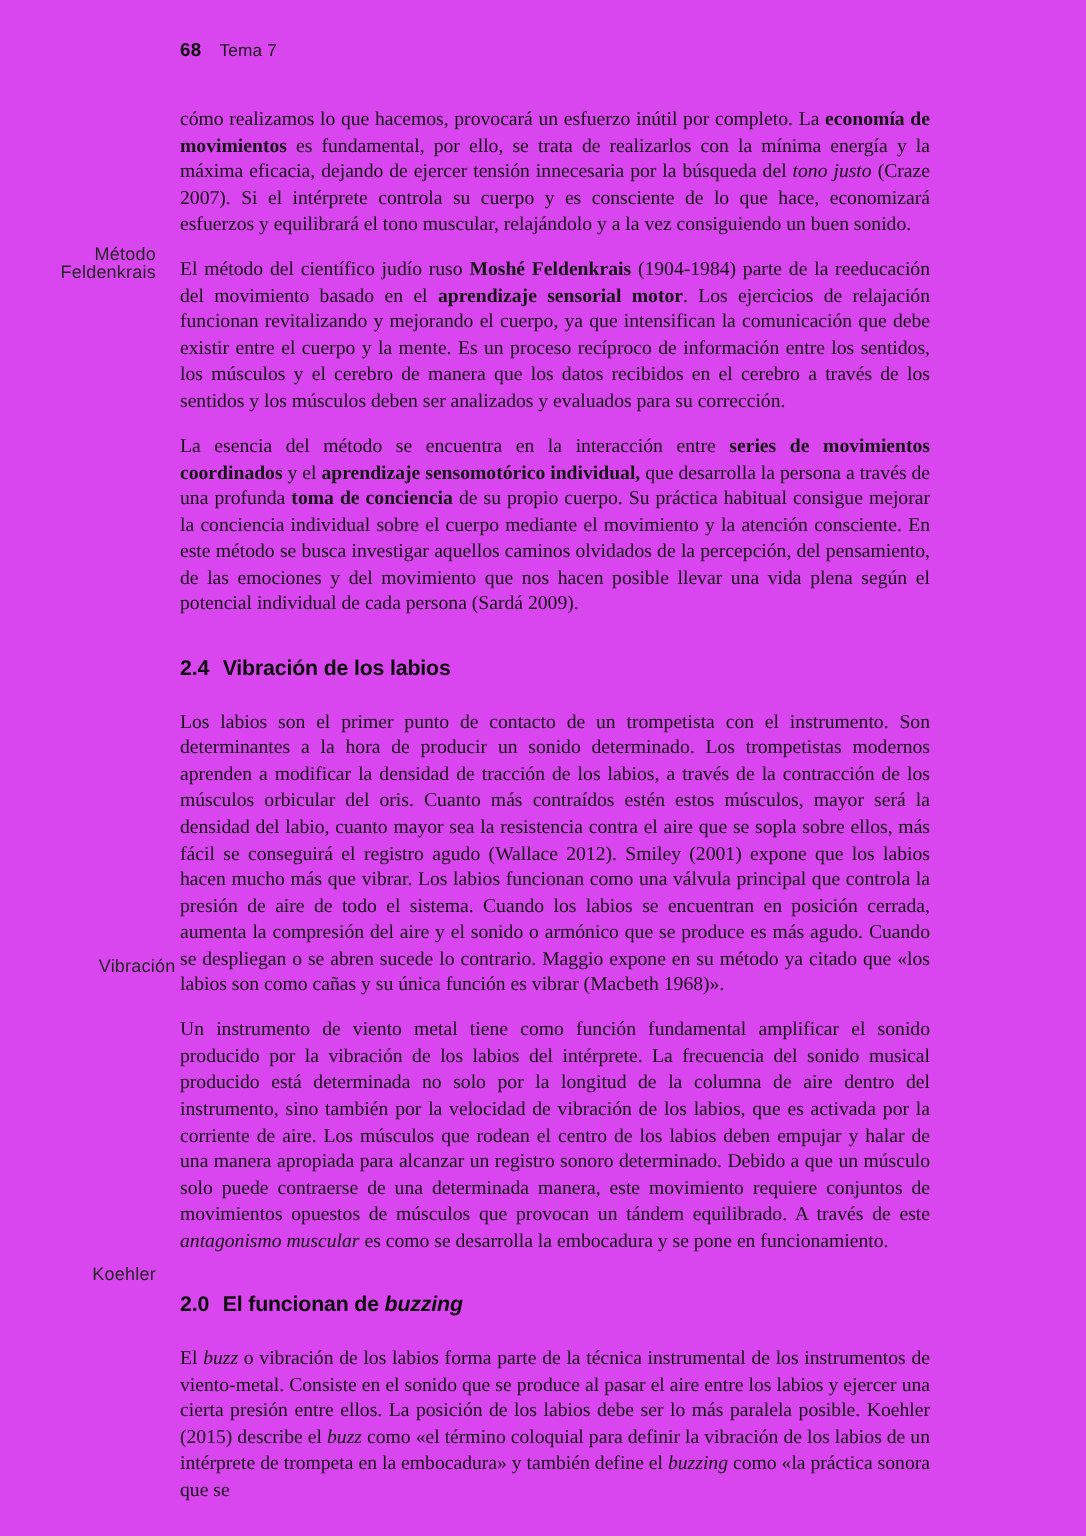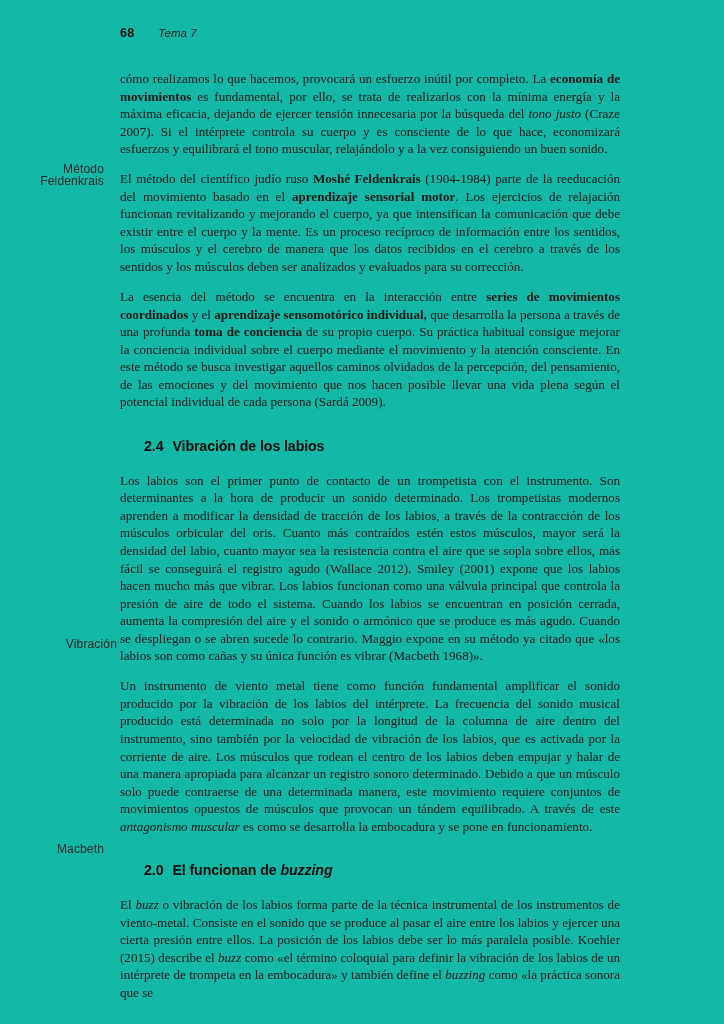--- a/index.html
+++ b/index.html
@@ -13,21 +13,21 @@
     position: relative;
     overflow: hidden;
     font-family: "Liberation Serif", serif;
     color: #1a1a1a;
   }
   .page {
     position: absolute;
     inset: 0;
     width: 724px;
     height: 1024px;
-    background: #14b8a6;
+    background: #d946ef;
   }
 
   
   .running-head {
     position: absolute;
     left: 120px;
     top: 26px;
     width: 500px;
     height: 18px;
     display: flex;
@@ -35,23 +35,22 @@
     font-family: "Liberation Sans", sans-serif;
   }
   .folio {
     font-size: 12.5px;
     font-weight: bold;
     color: #111111;
     letter-spacing: 0.2px;
   }
   .head-title {
     font-size: 11.5px;
-    font-style: italic;
     color: #1b1b1b;
-    margin-left: 24px;
+    margin-left: 12px;
     letter-spacing: 0.1px;
   }
 
   
   .column {
     position: absolute;
     left: 120px;
     top: 70px;
     width: 500px;
   }
@@ -77,21 +76,21 @@
     font-weight: bold;
     color: #0d0d0d;
     margin: 0;
     padding: 0;
     line-height: 18px;
     letter-spacing: -0.1px;
   }
   .sec-wrap {
     margin: 26px 0 17px 0;
   }
-  .sec-num { margin-right: 9px; margin-left: 24px; }
+  .sec-num { margin-right: 9px; }
   .sec-title-italic { font-style: italic; }
 
   
   .marginal {
     position: absolute;
     left: 0px;
     width: 104px;
     text-align: right;
     font-family: "Liberation Sans", sans-serif;
     font-size: 12px;
@@ -111,21 +110,21 @@
   </div>
 
   <div class="marginal" style="top:163px;">
     <div>Método</div>
     <div>Feldenkrais</div>
   </div>
   <div class="marginal" style="top:638px;padding-left:13px;">
     <div>Vibración</div>
   </div>
   <div class="marginal" style="top:843px;">
-    <div>Macbeth</div>
+    <div>Koehler</div>
   </div>
 
   <div class="column">
 
     <p class="body-par"><span>cómo realizamos lo que hacemos, provocará un esfuerzo inútil por completo. La </span><b>economía de movimientos</b><span> es fundamental, por ello, se trata de realizarlos con la mínima energía y la máxima eficacia, dejando de ejercer tensión innecesaria por la búsqueda del </span><i>tono justo</i><span> (Craze 2007). Si el intérprete controla su cuerpo y es consciente de lo que hace, economizará esfuerzos y equilibrará el tono muscular, relajándolo y a la vez consiguiendo un buen sonido.</span></p>
 
     <p class="body-par"><span>El método del científico judío ruso </span><b>Moshé Feldenkrais</b><span> (1904-1984) parte de la reeducación del movimiento basado en el </span><b>aprendizaje sensorial motor</b><span>. Los ejercicios de relajación funcionan revitalizando y mejorando el cuerpo, ya que intensifican la comunicación que debe existir entre el cuerpo y la mente. Es un proceso recíproco de información entre los sentidos, los músculos y el cerebro de manera que los datos recibidos en el cerebro a través de los sentidos y los músculos deben ser analizados y evaluados para su corrección.</span></p>
 
     <p class="body-par"><span>La esencia del método se encuentra en la interacción entre </span><b>series de movimientos coordinados</b><span> y el </span><b>aprendizaje sensomotórico individual,</b><span> que desarrolla la persona a través de una profunda </span><b>toma de conciencia</b><span> de su propio cuerpo. Su práctica habitual consigue mejorar la conciencia individual sobre el cuerpo mediante el movimiento y la atención consciente. En este método se busca investigar aquellos caminos olvidados de la percepción, del pensamiento, de las emociones y del movimiento que nos hacen posible llevar una vida plena según el potencial individual de cada persona (Sardá 2009).</span></p>
 

